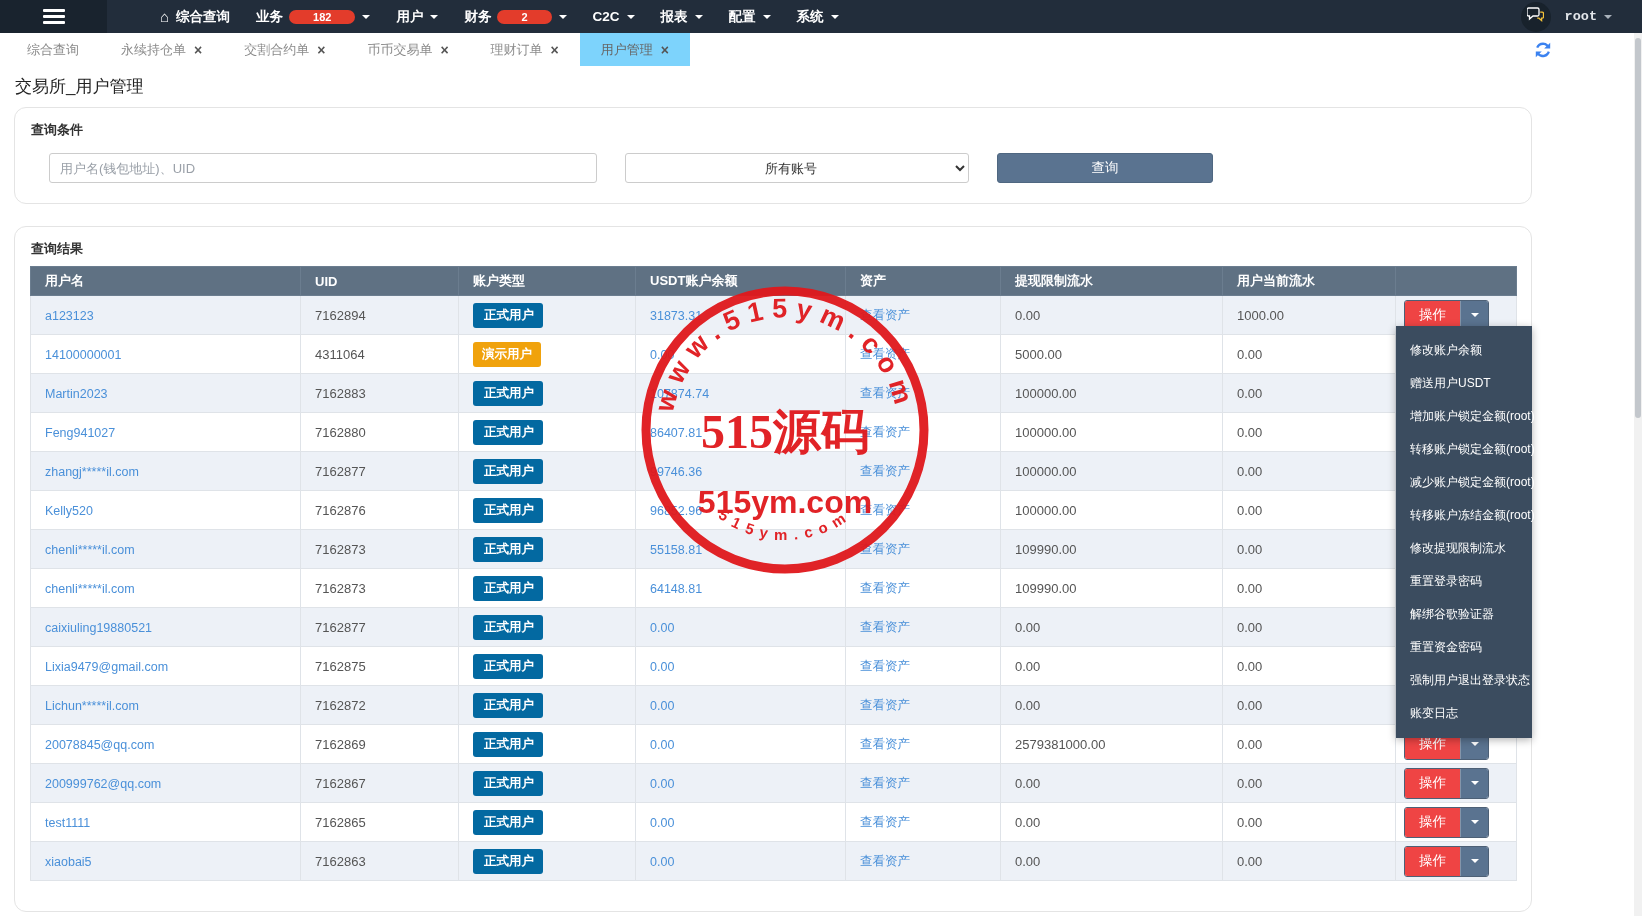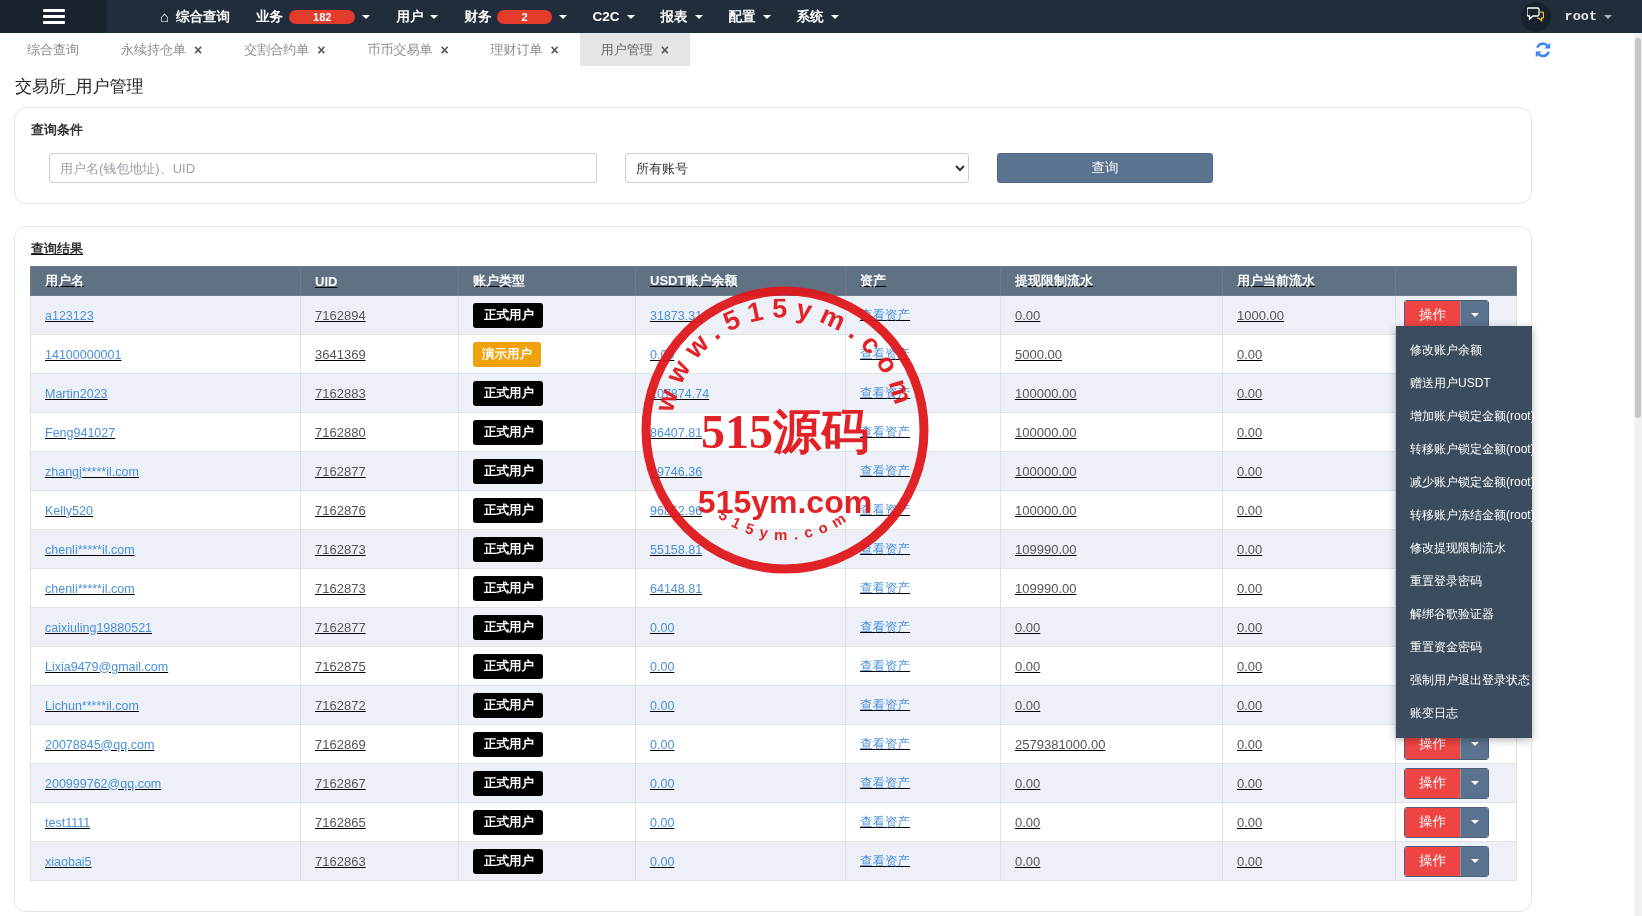--- a/index.html
+++ b/index.html
@@ -17,45 +17,45 @@
   .caret { width:0; height:0; border-left:4px solid transparent; border-right:4px solid transparent; border-top:4px solid #fff; margin-left:7px; }
   .nav-right { margin-left:auto; display:flex; align-items:center; padding-right:30px; gap:14px; }
   .chat-circle { width:30px; height:30px; border-radius:50%; background:#18222c; display:flex; align-items:center; justify-content:center; cursor:pointer; }
   .user-box { display:flex; align-items:center; cursor:pointer;font-family:Liberation Mono, monospace; }
   .user-box .caret { border-top-color:#aab2bb; }
   .user-name { font-size:13.5px; font-weight:700; color:#e3e6ea; }
 
   
   .tabbar { height:33px; display:flex; align-items:stretch; padding-left:6px; background:#fff; position:relative; }
   .tab { display:flex; align-items:center; padding:0 21px; font-size:13px; color:#8b8b8b; cursor:pointer; white-space:nowrap; }
-  .tab.active { background:#e5e5e5; color:#666; }
+  .tab.active { background:#7dd3fc; color:#666; }
   .tab-close { margin-left:8px; font-weight:700; font-size:14px; color:#555; line-height:1; cursor:pointer; }
   .refresh-btn { position:absolute; right:89px; top:7px; width:20px; height:20px; cursor:pointer; }
 
   .page-title { font-size:17px; color:#222; margin:9px 0 9px 15px; font-weight:400; }
 
   
   .panel { border:1px solid #e4e4e4; border-radius:12px; margin-left:14px; margin-right:110px; background:#fff; }
   .panel-title { font-size:13px; font-weight:700; color:#333; padding:13px 16px 0; }
   .query-controls { display:flex; align-items:center; margin:14px 16px 20px 34px; gap:28px; }
   .query-input { width:548px; height:30px; border:1px solid #ccc; border-radius:3px; padding:0 10px; font-size:13px; color:#333; }
   .query-input::placeholder { color:#9aa0a8; }
-  .query-select { width:344px; height:30px; border:1px solid #ccc; border-radius:3px; font-size:13px; color:#333; padding:0 6px; background:#fff; }
+  .query-select { width:344px; height:30px; border:1px solid #ccc; border-radius:3px; font-size:13px; color:#333; padding:0 6px; background:#fff;text-align:center; }
   .query-btn { width:216px; height:30px; background:#5a7390; color:#fff; border:1px solid #4f6781; border-radius:3px; font-size:13.5px; cursor:pointer; }
 
-  .results-panel { position:relative; margin-top:22px; min-height:660px; padding-bottom:30px;text-decoration:underline; }
+  .results-panel { position:relative; margin-top:22px; min-height:660px; padding-bottom:30px; }
 
   
   table.results { margin:8px 15px 0; border-collapse:collapse; table-layout:fixed; width:1486px; }
   table.results th { background:#5f7183; color:#fff; font-size:13px; font-weight:700; text-align:left; padding:0 14px; height:29px; border:1px solid #6b7d8f; }
   table.results td { font-size:13px; color:#555; padding:0 14px; height:39px; border:1px solid #dfe3e8; vertical-align:middle; background:#fff; }
   table.results tr.odd td { background:#edf1f7; }
   a.link { color:#4a90d9; text-decoration:none; font-size:12.5px; cursor:pointer; }
   .badge { display:inline-block; padding:4px 9px; border-radius:3px; color:#fff; font-size:12.5px; font-weight:700; }
-  .badge-green { background:#000000;padding-left:11px; }
+  .badge-green { background:#0369a1;padding-left:11px; }
   .badge-orange { background:#f0a20c; }
 
   .split-btn { display:inline-flex; height:31px; border-radius:3px; overflow:hidden; border:1px solid #4d6076; vertical-align:middle; }
   .split-main { background:#ef4444; color:#fff; font-size:13.5px; padding:0 14px; display:flex; align-items:center; border:none; cursor:pointer; font-family:inherit; }
   .split-caret { background:#5a7390; width:28px; display:flex; align-items:center; justify-content:center; border:none; border-left:1px solid #8495aa; cursor:pointer; }
   .split-caret .caret { margin-left:0; }
 
   
   .action-menu { position:absolute; top:99px; right:-1px; width:136px; background:#3b4c5f; padding:8px 0; z-index:60; box-shadow:0 2px 8px rgba(0,0,0,.3); }
   .action-menu-item { height:33px; display:flex; align-items:center; padding:0 4px 0 14px; color:#fff; font-size:12px; cursor:pointer; white-space:nowrap; }
@@ -213,21 +213,21 @@
           <td>1000.00</td>
           <td style="padding:0 0 0 8px;"><div class="split-btn">
               <button class="split-main">操作</button>
               <button class="split-caret">
                 <span class="caret"></span>
               </button>
             </div></td>
         </tr>
         <tr class="even">
           <td><a class="link">14100000001</a></td>
-          <td>3641369</td>
+          <td>4311064</td>
           <td><span class="badge badge-orange">演示用户</span></td>
           <td><a class="link">0.00</a></td>
           <td><a class="link">查看资产</a></td>
           <td>5000.00</td>
           <td>0.00</td>
           <td style="padding:0 0 0 8px;"><div class="split-btn">
               <button class="split-main">操作</button>
               <button class="split-caret">
                 <span class="caret"></span>
               </button>

